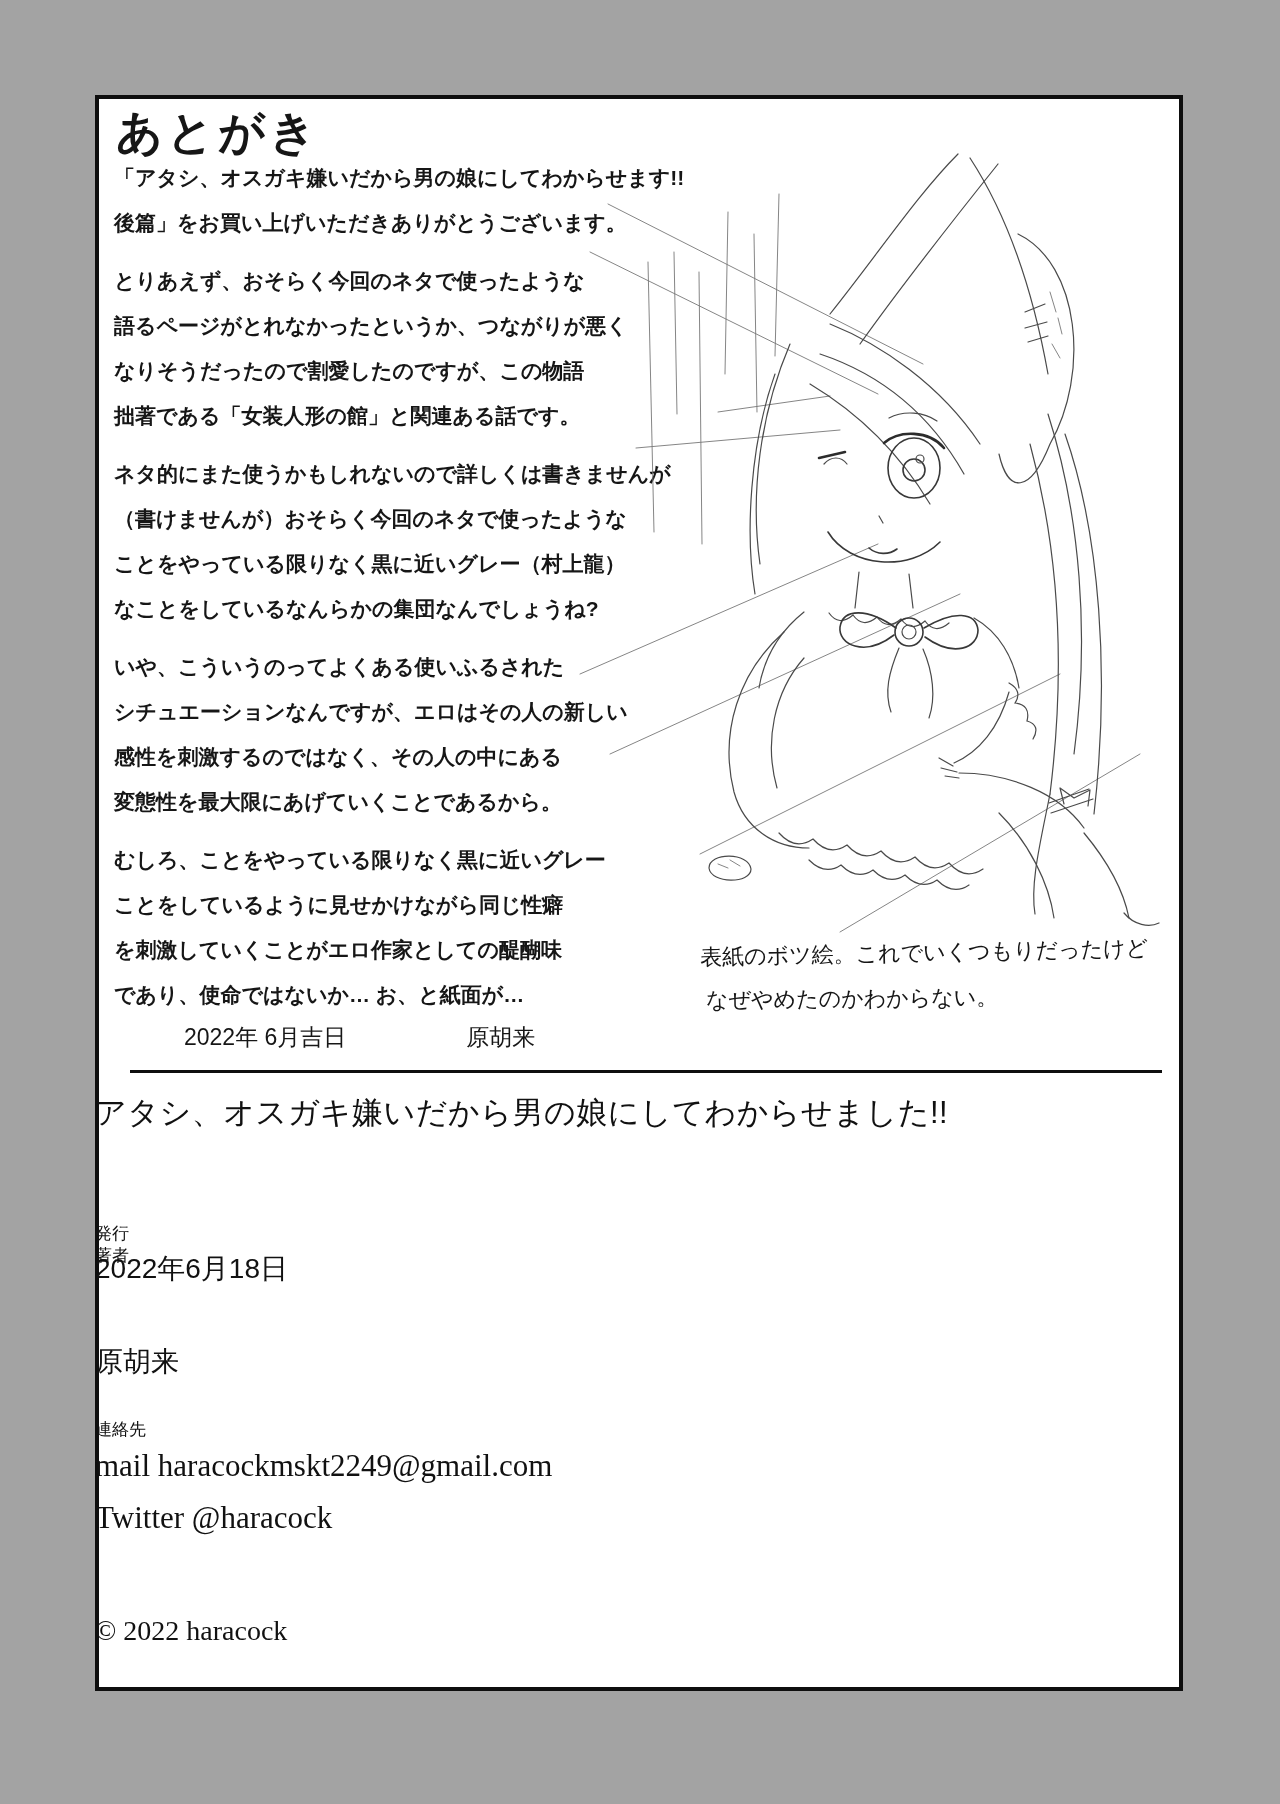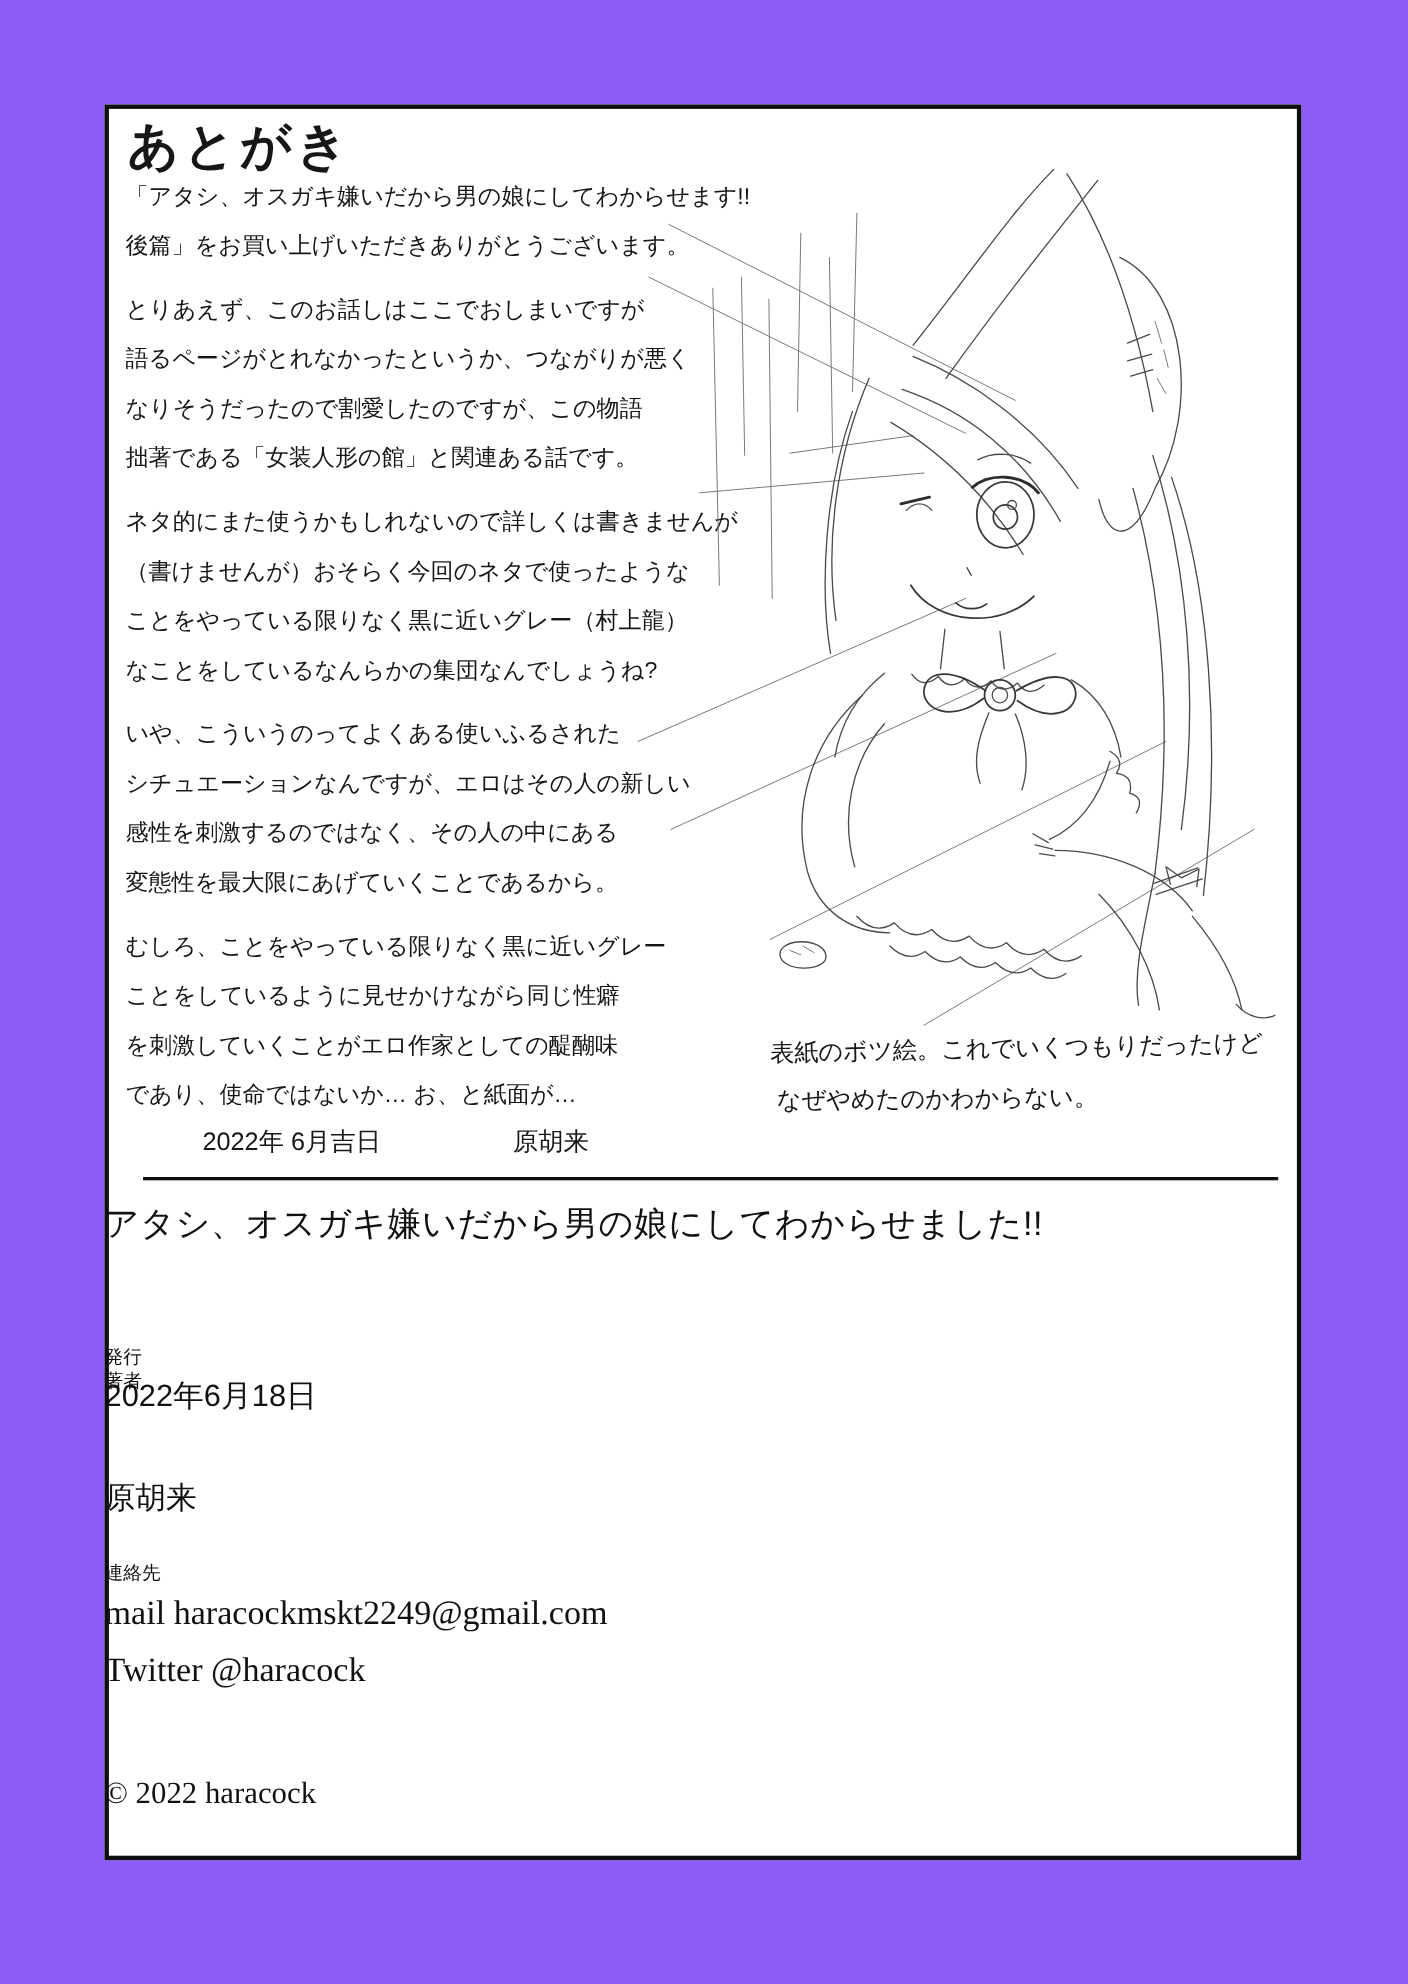--- a/index.html
+++ b/index.html
@@ -1,31 +1,31 @@
 <!DOCTYPE html>
 <html><head>
 <meta charset="utf-8">
 <style>
   html,body { margin:0; padding:0; background:#e8e8e8; }
   .screen {
-    position:relative; width:1280px; height:1804px; background:#8b5cf6;
+    position:relative; width:1280px; height:1804px; background:#a3a3a3;
     font-family:"Liberation Sans", sans-serif; color:#111; overflow:hidden;
     margin:0 auto;
   }
   .frame {
     position:absolute; left:95px; top:95px; width:1088px; height:1596px;
     border:4px solid #0e0e0e; box-sizing:border-box; background:#fff;
   }
   .hw { color:#161616; }
   .hw-heading {
     position:absolute; left:116px; top:102px; font-size:46px; font-weight:700;
     letter-spacing:4px;
   }
   .hw-col { position:absolute; left:114px; top:164px; width:575px; }
-  .hw-line { height:45px; font-size:21px; letter-spacing:0px; white-space:nowrap; }
+  .hw-line { height:45px; font-size:21px; letter-spacing:0px; white-space:nowrap;font-weight:bold; }
   .pgap { margin-top:13px; }
   .hw-date-row {
     position:absolute; left:114px; top:1022px; width:520px; height:45px;
     font-size:23px; display:flex;
   }
   .hw-date-row .d { margin-left:70px;text-align:center; }
   .hw-date-row .n { margin-left:120px; }
   .sketch-wrap { position:absolute; left:578px; top:112px; width:604px; height:824px; }
   .sketch-wrap svg { width:100%; height:100%; }
   .s { fill:none; stroke:#4a4a4a; stroke-width:1.2; stroke-linecap:round; }
@@ -55,21 +55,21 @@
 <body>
 
 <div class="screen">
   <div class="frame"></div>
 
   <div class="hw hw-heading">あとがき</div>
 
   <div class="hw hw-col">
     <div class="hw-line">「アタシ、オスガキ嫌いだから男の娘にしてわからせます!!</div>
     <div class="hw-line">後篇」をお買い上げいただきありがとうございます。</div>
-    <div class="hw-line pgap">とりあえず、このお話しはここでおしまいですが</div>
+    <div class="hw-line pgap">とりあえず、おそらく今回のネタで使ったような</div>
     <div class="hw-line">語るページがとれなかったというか、つながりが悪く</div>
     <div class="hw-line">なりそうだったので割愛したのですが、この物語</div>
     <div class="hw-line">拙著である「女装人形の館」と関連ある話です。</div>
     <div class="hw-line pgap">ネタ的にまた使うかもしれないので詳しくは書きませんが</div>
     <div class="hw-line">（書けませんが）おそらく今回のネタで使ったような</div>
     <div class="hw-line">ことをやっている限りなく黒に近いグレー（村上龍）</div>
     <div class="hw-line">なことをしているなんらかの集団なんでしょうね?</div>
     <div class="hw-line pgap">いや、こういうのってよくある使いふるされた</div>
     <div class="hw-line">シチュエーションなんですが、エロはその人の新しい</div>
     <div class="hw-line">感性を刺激するのではなく、その人の中にある</div>

